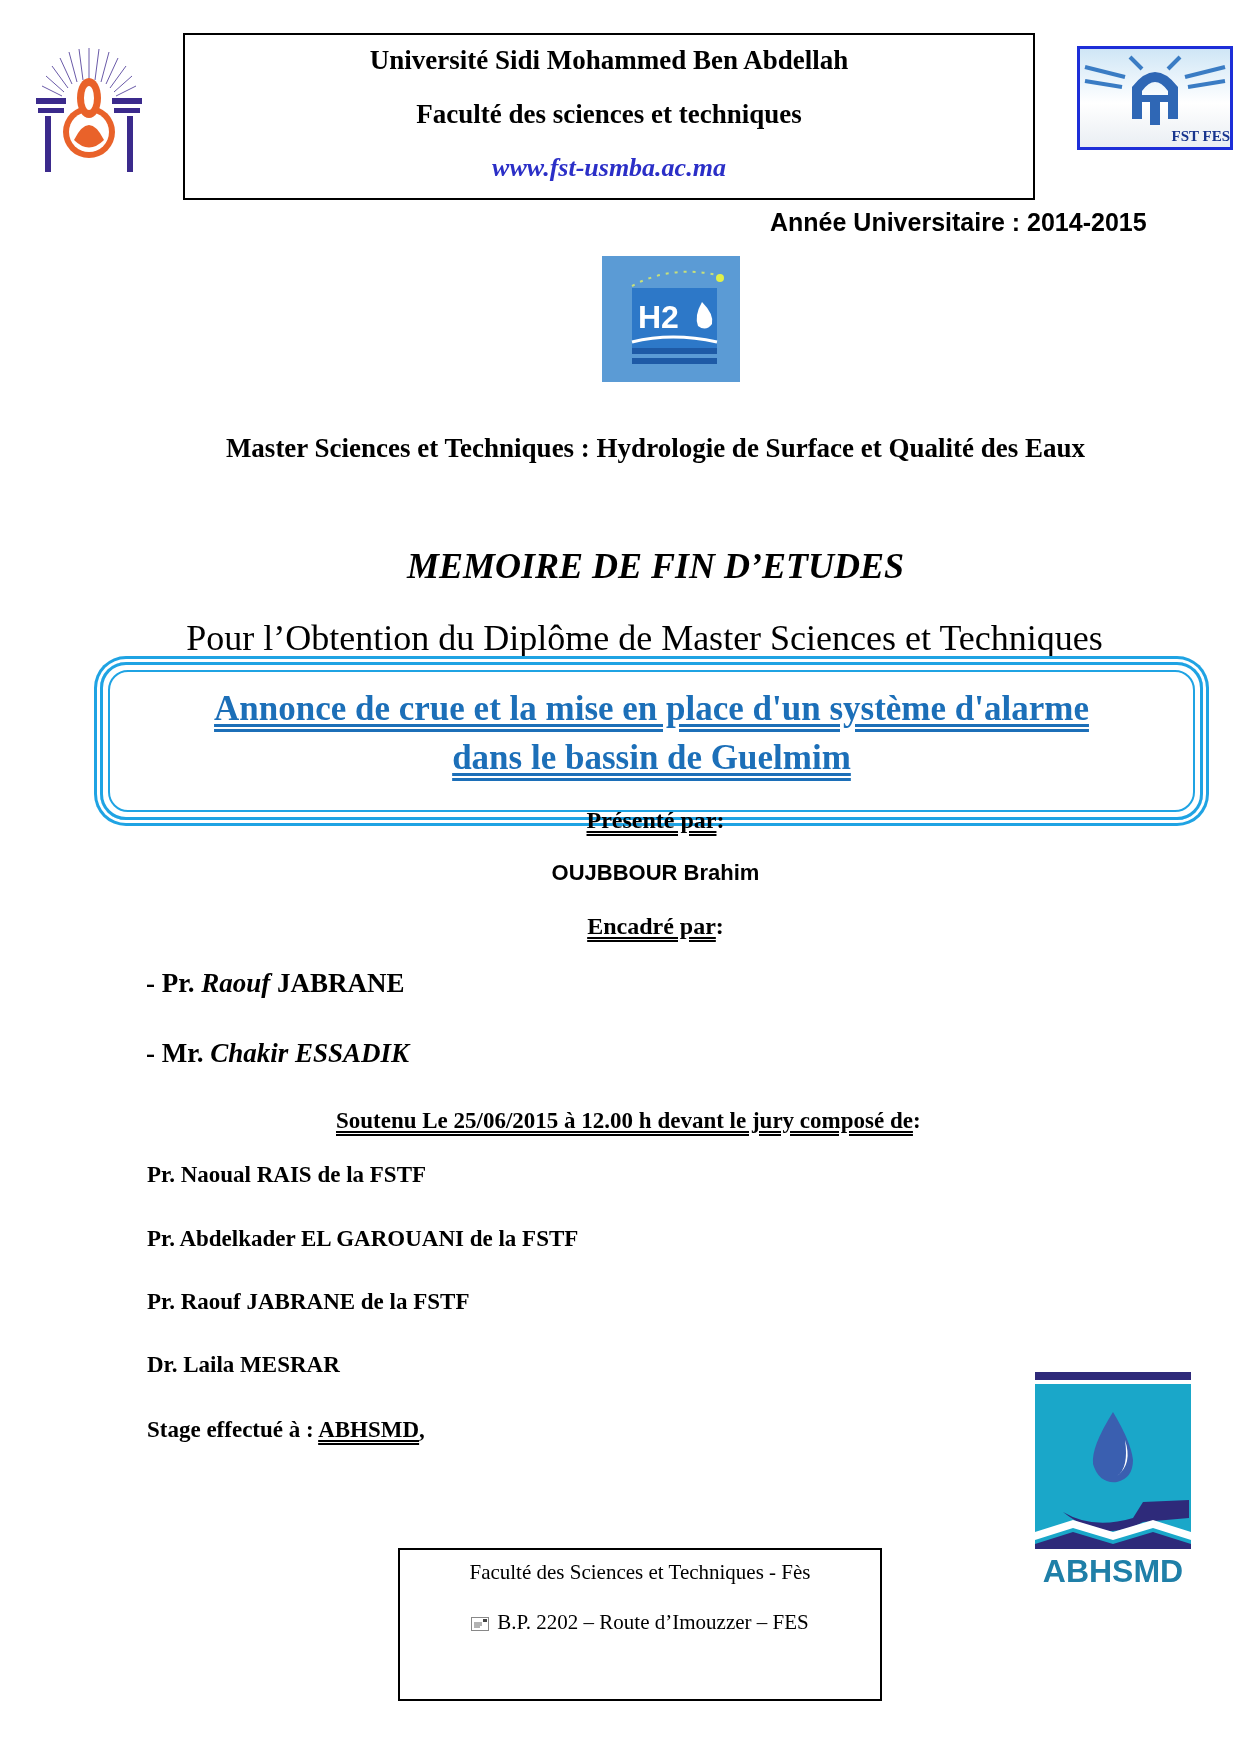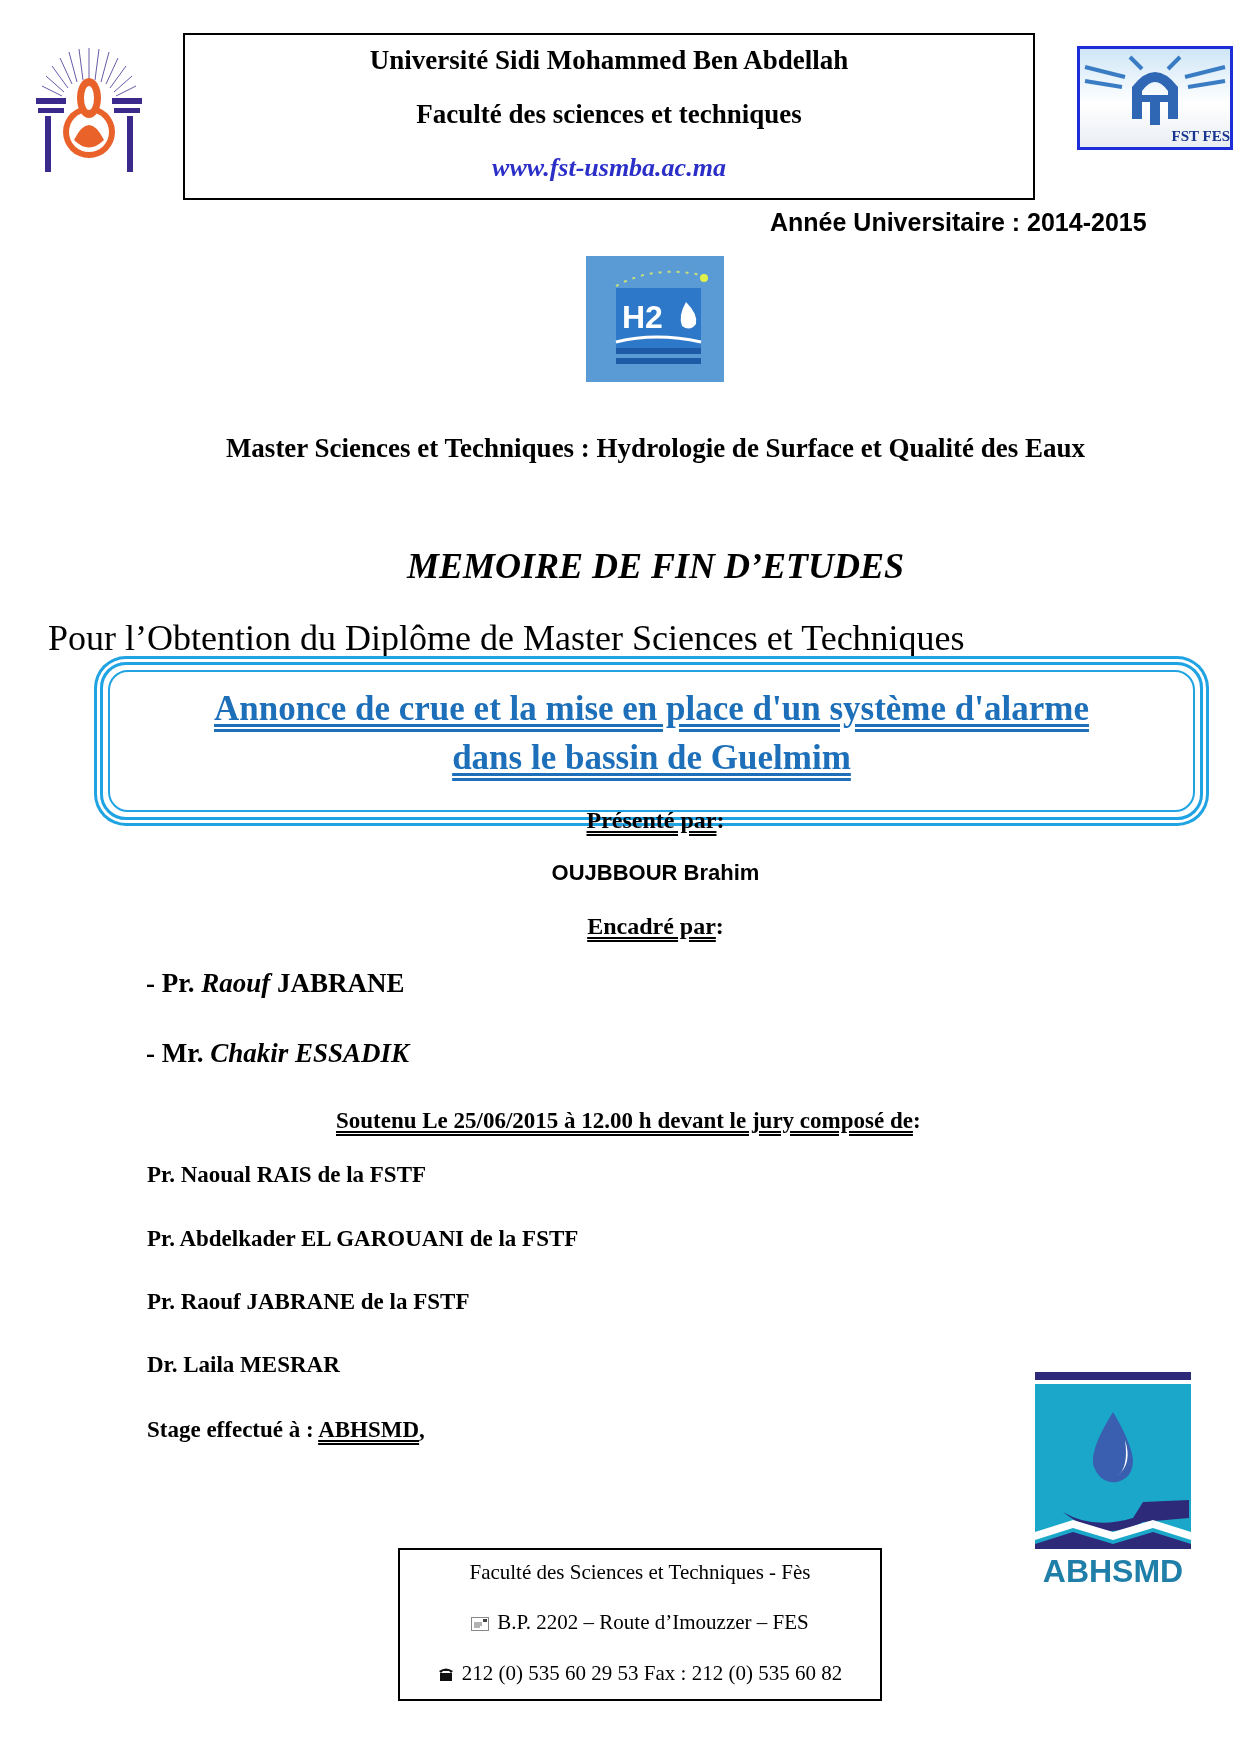--- a/index.html
+++ b/index.html
@@ -18,25 +18,25 @@
   .hb-url { top: 118px; font-size: 26px; font-style: italic; color: #2b2fc7; }
 
   
   .usmba-logo { left: 30px; top: 40px; width: 118px; height: 135px; }
   
   .fst-logo { left: 1077px; top: 46px; width: 156px; height: 104px; border: 3px solid #1d2ed8; background: linear-gradient(180deg,#cfe6f6 0%,#ffffff 55%,#e9eef3 100%); }
   .fst-logo .lbl { position: absolute; bottom: 2px; left: 0; width: 100%; text-align: right; font-weight: bold; font-size: 15px; color: #17348e; font-family: "Liberation Serif", serif; }
 
   .annee { left: 770px; top: 208px; font-family: "Liberation Sans", sans-serif; font-weight: bold; font-size: 25px; }
 
-  .h2o-logo { left: 586px; top: 256px; width: 138px; height: 126px; background: #f97316; }
+  .h2o-logo { left: 602px; top: 256px; width: 138px; height: 126px; background: #f97316; }
 
   .master { left: 0; width: 1241px; top: 433px; text-align: center; font-weight: bold; font-size: 27px; padding-left: 70px; }
   .memoire { left: 0; width: 1241px; top: 545px; text-align: center; font-weight: bold; font-size: 36px; padding-left: 70px; font-style: italic; }
-  .obtention { left: 0; width: 1241px; top: 617px; font-size: 36px; padding-left: 48px; font-family: Liberation Serif, serif; }
+  .obtention { left: 0; width: 1241px; top: 617px; text-align: center; font-size: 36px; padding-left: 48px; font-family: Liberation Serif, serif; }
 
   
   .title-frame {
     left: 100px; top: 662px; width: 1103px; height: 158px;
     border: 3px solid #1fa3e3; border-radius: 26px;
     box-shadow: 0 0 0 3px #fff, 0 0 0 6px #1fa3e3;
   }
   .title-frame .inner { position: absolute; inset: 5px; border: 2px solid #1fa3e3; border-radius: 20px; }
   .title-text { position: absolute; left: 0; width: 100%; text-align: center; font-weight: bold; font-size: 35px; color: #1c6fb8; text-decoration: underline; text-decoration-style: double; text-underline-offset: 4px; }
   .tt1 { top: 24px; }
@@ -187,21 +187,13 @@
   <div class="fl fl1">Faculté des Sciences et Techniques -  Fès</div>
   <div class="fl fl2">
     <span class="ico">
       <svg width="18" height="14" viewBox="0 0 18 14">
           <rect x="0.5" y="0.5" width="17" height="13" fill="#fff" stroke="#888"></rect>
           <rect x="12" y="2" width="4" height="3" fill="#444"></rect>
           <path d="M3 6h8M3 8h8M3 10h6" stroke="#666" stroke-width="1"></path>
         </svg>
     </span><span>B.P. 2202 – Route d’Imouzzer – FES</span>
   </div>
-  <div class="fl fl3">
-    <span class="ico">
-      <svg width="16" height="16" viewBox="0 0 16 16">
-          <path d="M1 5 Q8 0 15 5 L13 7 L11 5 L5 5 L3 7Z" fill="#111"></path>
-          <rect x="2" y="7" width="12" height="8" fill="#111"></rect>
-        </svg>
-    </span><span>212 (0) 535 60 29 53  Fax : 212 (0) 535 60 82</span>
-  </div>
 </div>
 
 </body></html>

